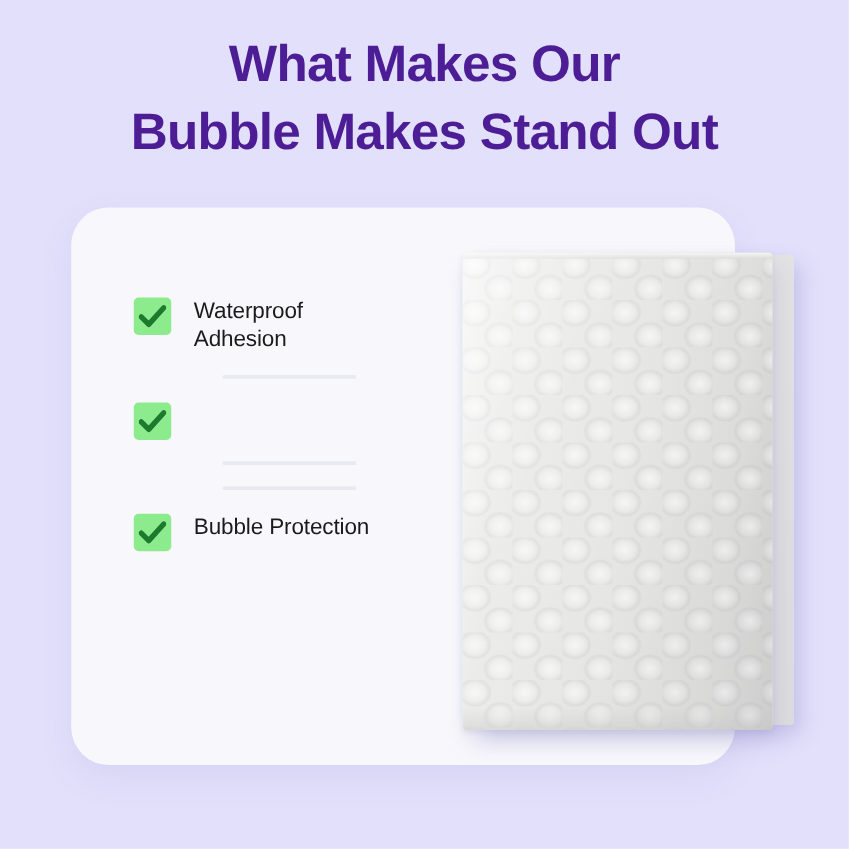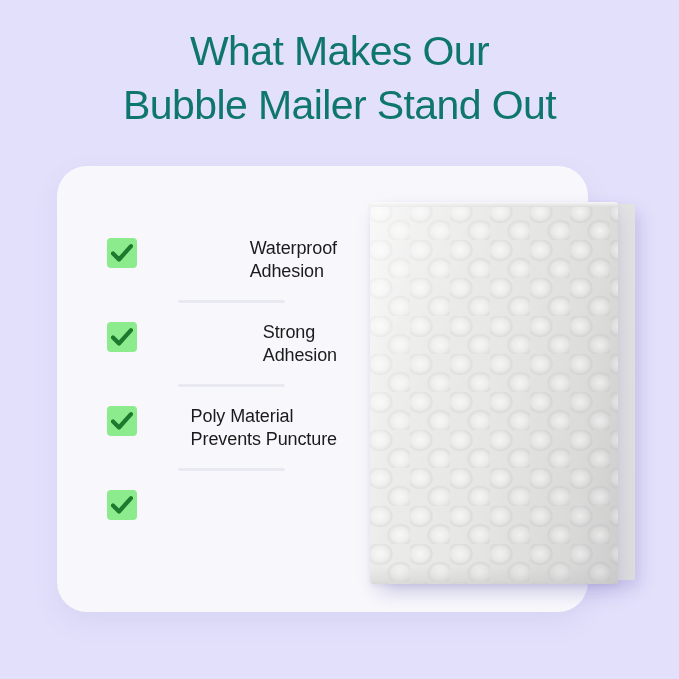--- a/index.html
+++ b/index.html
@@ -15,22 +15,22 @@
     position: relative;
   }
 
   
   .headline {
     position: absolute;
     left: 0;
     top: 24px;
     width: 679px;
     text-align: center;
-    color: #0f766e;
-    font-weight: normal;
+    color: #4c1d95;
+    font-weight: bold;
     font-size: 41px;
     line-height: 54px;
     letter-spacing: -0.6px;
     white-space: nowrap;
   }
   .headline .line {
     display: block;
   }
 
   
@@ -49,21 +49,20 @@
   .feature-list {
     position: absolute;
     left: 107px;
     top: 236px;
     width: 230px;
   }
   .feature-row {
     display: flex;
     align-items: flex-start;
     gap: 18px;
-    justify-content: space-between;
   }
   .check-box {
     flex: 0 0 auto;
     width: 30px;
     height: 30px;
     border-radius: 4px;
     background: #8ceb8c;
     position: relative;
     margin-top: 2px;
   }
@@ -176,21 +175,21 @@
         rgba(255,255,255,0) 56%,
         rgba(150,150,155,0.12) 100%);
     pointer-events: none;
   }
 </style>
 </head>
 <body>
 
 <div class="headline">
   <span class="line">What Makes Our</span>
-  <span class="line">Bubble Mailer Stand Out</span>
+  <span class="line">Bubble Makes Stand Out</span>
 </div>
 
 <div class="card"></div>
 
 <div class="feature-list">
 
   <div class="feature-row">
     <span class="check-box">
       <svg viewBox="0 0 22 20" xmlns="http://www.w3.org/2000/svg">
         <path d="M2 10.5 L8 16.5 L20 3.2" fill="none" stroke="#1b7a2e" stroke-width="4.2" stroke-linecap="round" stroke-linejoin="round"></path>
@@ -203,49 +202,35 @@
   </div>
 
   <div class="divider"></div>
 
   <div class="feature-row">
     <span class="check-box">
       <svg viewBox="0 0 22 20" xmlns="http://www.w3.org/2000/svg">
         <path d="M2 10.5 L8 16.5 L20 3.2" fill="none" stroke="#1b7a2e" stroke-width="4.2" stroke-linecap="round" stroke-linejoin="round"></path>
       </svg>
     </span>
-    <span class="feature-text">
-      <span class="t-line">Strong</span>
-      <span class="t-line">Adhesion</span>
-    </span>
-  </div>
+  </div>
+
+  <div class="divider"></div>
+
 
   <div class="divider"></div>
 
   <div class="feature-row">
     <span class="check-box">
       <svg viewBox="0 0 22 20" xmlns="http://www.w3.org/2000/svg">
         <path d="M2 10.5 L8 16.5 L20 3.2" fill="none" stroke="#1b7a2e" stroke-width="4.2" stroke-linecap="round" stroke-linejoin="round"></path>
       </svg>
     </span>
     <span class="feature-text">
-      <span class="t-line">Poly Material</span>
-      <span class="t-line">Prevents Puncture</span>
-    </span>
-  </div>
-
-  <div class="divider"></div>
-
-  <div class="feature-row">
-    <span class="check-box">
-      <svg viewBox="0 0 22 20" xmlns="http://www.w3.org/2000/svg">
-        <path d="M2 10.5 L8 16.5 L20 3.2" fill="none" stroke="#1b7a2e" stroke-width="4.2" stroke-linecap="round" stroke-linejoin="round"></path>
-      </svg>
-    </span>
-    <span class="feature-text">
+      <span class="t-line">Bubble Protection</span>
     </span>
   </div>
 
 </div>
 
 <div class="mailer-wrap">
   <div class="mailer-back"></div>
   <div class="mailer-front">
     <div class="bubble-tex"></div>
     <div class="mailer-flap"></div>

